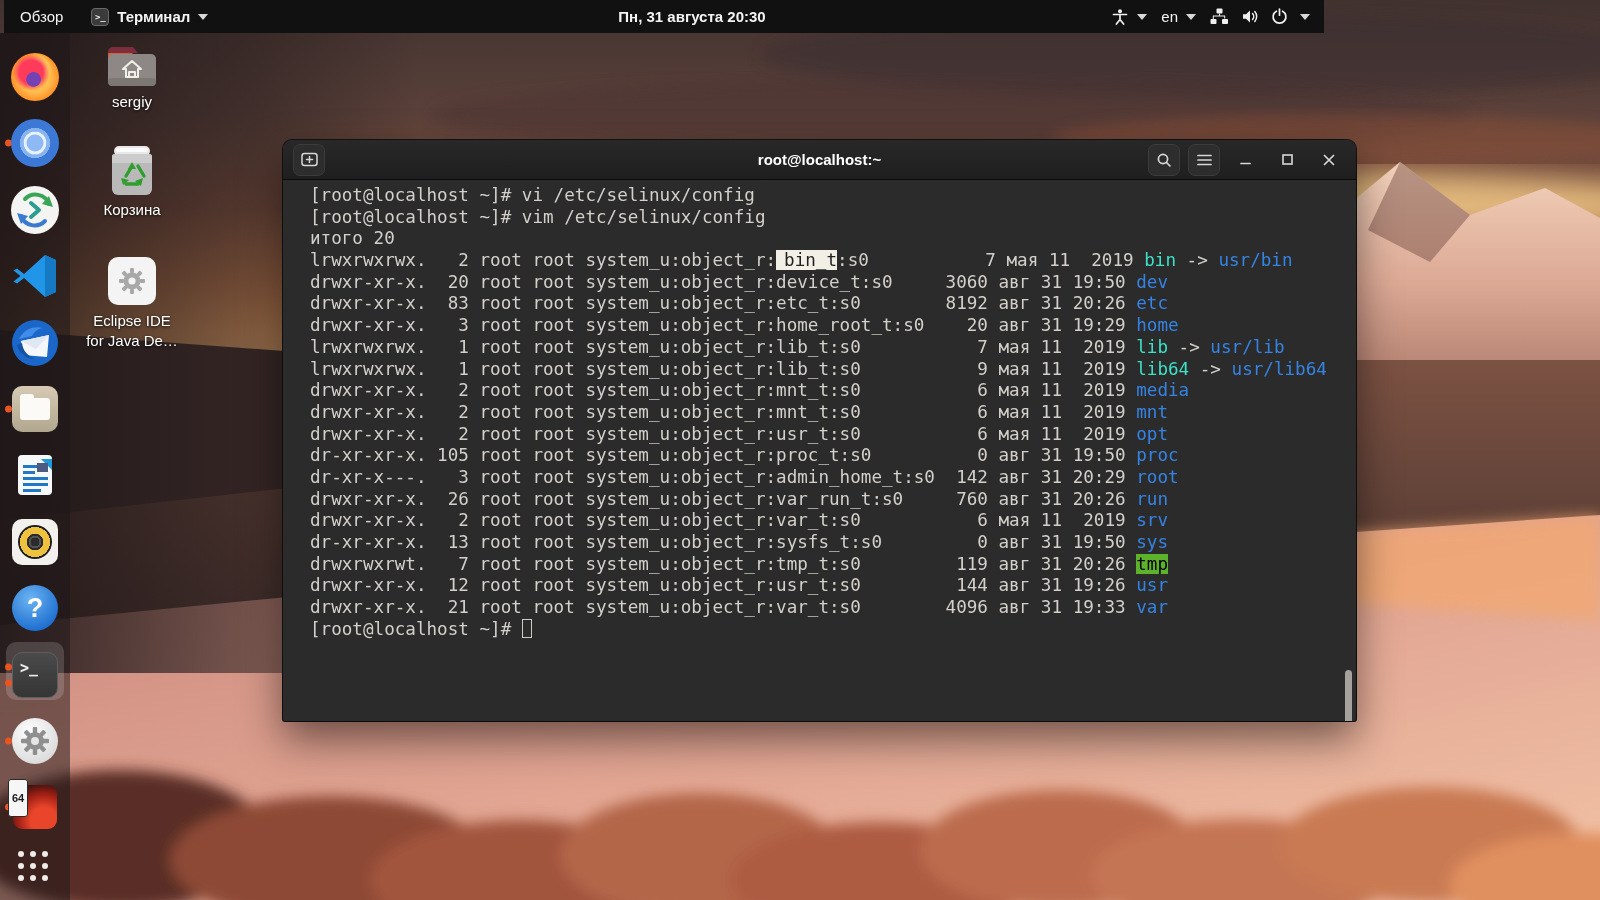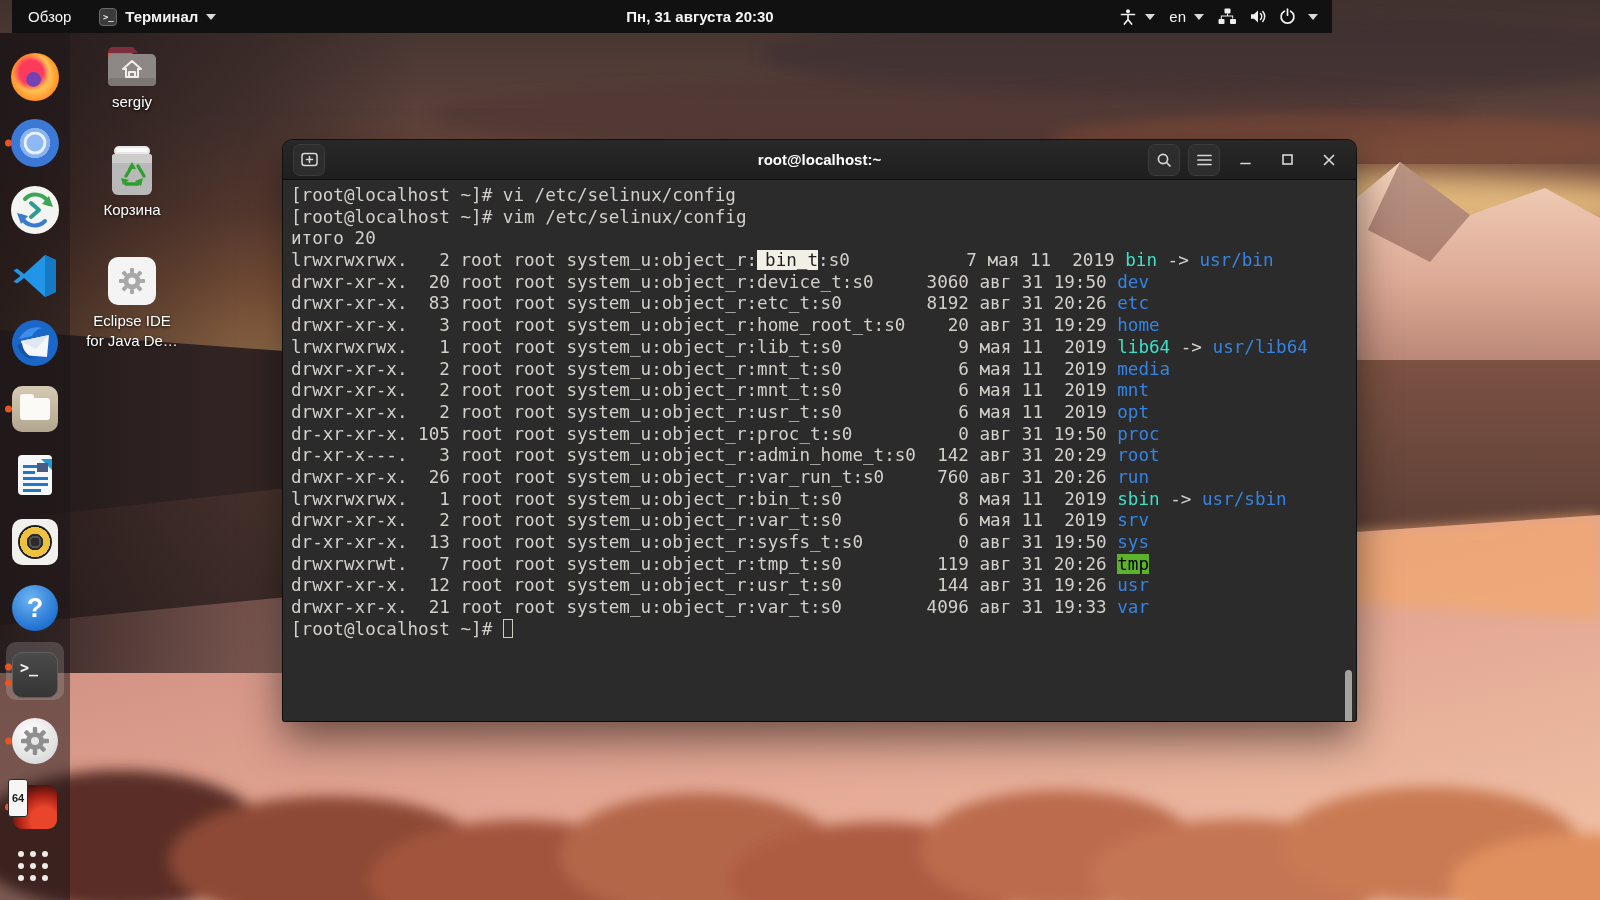--- a/index.html
+++ b/index.html
@@ -4,21 +4,21 @@
 <style>
   * { margin:0; padding:0; box-sizing:border-box; }
   html,body { width:1600px; height:900px; overflow:hidden; background:#3a2c2a;
               font-family:"Liberation Sans", sans-serif; }
   .screen { position:relative; width:1600px; height:900px; overflow:hidden; }
 
   
   .wallpaper { position:absolute; inset:0; z-index:0; }
 
   
-  .topbar { position:absolute; left:12px; top:0; width:1320px; height:33px; z-index:50;
+  .topbar { position:absolute; left:4px; top:0; width:1320px; height:33px; z-index:50;
             background:#111111; color:#f4f4f4; display:flex; align-items:center;
             font-size:15px; }
   .tb-left { display:flex; align-items:center; height:100%; }
   .tb-activities { padding:0 16px; height:100%; display:flex; align-items:center; cursor:pointer; }
   .tb-appmenu { display:flex; align-items:center; gap:8px; padding:0 12px; height:100%; font-weight:700; }
   .tb-appicon { width:18px; height:18px; border-radius:4px; background:#3b3b3b; border:1px solid #6a6a6a;
                 display:flex; align-items:center; justify-content:center;
                 font-family:"DejaVu Sans Mono",monospace; font-size:9px; color:#eee; }
   .caret { width:0; height:0; border-left:5px solid transparent; border-right:5px solid transparent;
            border-top:6px solid #d9d9d9; display:inline-block; }
@@ -87,21 +87,21 @@
              background:#2b2b2b; overflow:hidden; }
   .headerbar { height:40px; background:linear-gradient(#282828,#1f1f1f); border-bottom:1px solid #0c0c0c;
                display:flex; align-items:center; position:relative; padding:0 10px; }
   .hb-title { position:absolute; left:0; right:0; text-align:center; color:#ffffff; font-weight:700; font-size:15px; }
   .hb-btn { width:32px; height:32px; border-radius:7px; background:#2d2d2d; border:1px solid #3b3b3b;
             display:flex; align-items:center; justify-content:center; z-index:2; }
   .hb-right { position:absolute; right:10px; display:flex; align-items:center; gap:8px; }
   .hb-glyph { width:34px; height:32px; display:flex; align-items:center; justify-content:center; color:#dcdcdc; }
   .term-content { position:relative; height:535px; padding:5px 0 0 8px;
                   font-family:"DejaVu Sans Mono", monospace; font-size:17.6px; line-height:21.7px;
-                  color:#d3d0cb; }
+                  color:#d3d0cb;margin-left:19px; }
   .tline { white-space:pre; height:21.7px; }
   .seg-dir { color:#3584e4; }
   .seg-ln  { color:#3ce1c8; }
   .seg-hl  { background:#f2efe7; color:#1f1f1f;padding-left:8px; }
   .seg-tmp { background:#5cb32b; color:#000000; }
   .cursor { display:inline-block; width:10px; height:19px; border:1.6px solid #cfccc6;
             vertical-align:-3px; }
   .term-scrollthumb { position:absolute; right:4px; top:490px; width:7px; height:82px;
                       border-radius:4px; background:#a5a29e; }
 </style>
@@ -449,28 +449,28 @@
 
     <div class="term-content">
       <div id="terminal-output">
           <div class="tline"><span>[root@localhost ~]# vi /etc/selinux/config</span></div>
           <div class="tline"><span>[root@localhost ~]# vim /etc/selinux/config</span></div>
           <div class="tline"><span>итого 20</span></div>
           <div class="tline"><span>lrwxrwxrwx.   2 root root system_u:object_r:</span><span class="seg-hl">bin_t</span><span>:s0           7 мая 11  2019 </span><span class="seg-ln">bin</span><span> -&gt; </span><span class="seg-dir">usr/bin</span></div>
           <div class="tline"><span>drwxr-xr-x.  20 root root system_u:object_r:device_t:s0     3060 авг 31 19:50 </span><span class="seg-dir">dev</span></div>
           <div class="tline"><span>drwxr-xr-x.  83 root root system_u:object_r:etc_t:s0        8192 авг 31 20:26 </span><span class="seg-dir">etc</span></div>
           <div class="tline"><span>drwxr-xr-x.   3 root root system_u:object_r:home_root_t:s0    20 авг 31 19:29 </span><span class="seg-dir">home</span></div>
+          <div class="tline"><span>lrwxrwxrwx.   1 root root system_u:object_r:lib_t:s0           7 мая 11  2019 </span><span class="seg-ln">lib</span><span> -&gt; </span><span class="seg-dir">usr/lib</span></div>
           <div class="tline"><span>lrwxrwxrwx.   1 root root system_u:object_r:lib_t:s0           9 мая 11  2019 </span><span class="seg-ln">lib64</span><span> -&gt; </span><span class="seg-dir">usr/lib64</span></div>
           <div class="tline"><span>drwxr-xr-x.   2 root root system_u:object_r:mnt_t:s0           6 мая 11  2019 </span><span class="seg-dir">media</span></div>
           <div class="tline"><span>drwxr-xr-x.   2 root root system_u:object_r:mnt_t:s0           6 мая 11  2019 </span><span class="seg-dir">mnt</span></div>
           <div class="tline"><span>drwxr-xr-x.   2 root root system_u:object_r:usr_t:s0           6 мая 11  2019 </span><span class="seg-dir">opt</span></div>
           <div class="tline"><span>dr-xr-xr-x. 105 root root system_u:object_r:proc_t:s0          0 авг 31 19:50 </span><span class="seg-dir">proc</span></div>
           <div class="tline"><span>dr-xr-x---.   3 root root system_u:object_r:admin_home_t:s0  142 авг 31 20:29 </span><span class="seg-dir">root</span></div>
           <div class="tline"><span>drwxr-xr-x.  26 root root system_u:object_r:var_run_t:s0     760 авг 31 20:26 </span><span class="seg-dir">run</span></div>
-          <div class="tline"><span>lrwxrwxrwx.   1 root root system_u:object_r:bin_t:s0           8 мая 11  2019 </span><span class="seg-ln">sbin</span><span> -&gt; </span><span class="seg-dir">usr/sbin</span></div>
           <div class="tline"><span>drwxr-xr-x.   2 root root system_u:object_r:var_t:s0           6 мая 11  2019 </span><span class="seg-dir">srv</span></div>
           <div class="tline"><span>dr-xr-xr-x.  13 root root system_u:object_r:sysfs_t:s0         0 авг 31 19:50 </span><span class="seg-dir">sys</span></div>
           <div class="tline"><span>drwxrwxrwt.   7 root root system_u:object_r:tmp_t:s0         119 авг 31 20:26 </span><span class="seg-tmp">tmp</span></div>
           <div class="tline"><span>drwxr-xr-x.  12 root root system_u:object_r:usr_t:s0         144 авг 31 19:26 </span><span class="seg-dir">usr</span></div>
           <div class="tline"><span>drwxr-xr-x.  21 root root system_u:object_r:var_t:s0        4096 авг 31 19:33 </span><span class="seg-dir">var</span></div>
         </div>
       <div class="tline"><span>[root@localhost ~]# </span><span class="cursor"></span></div>
       <div class="term-scrollthumb"></div>
     </div>
   </div>

